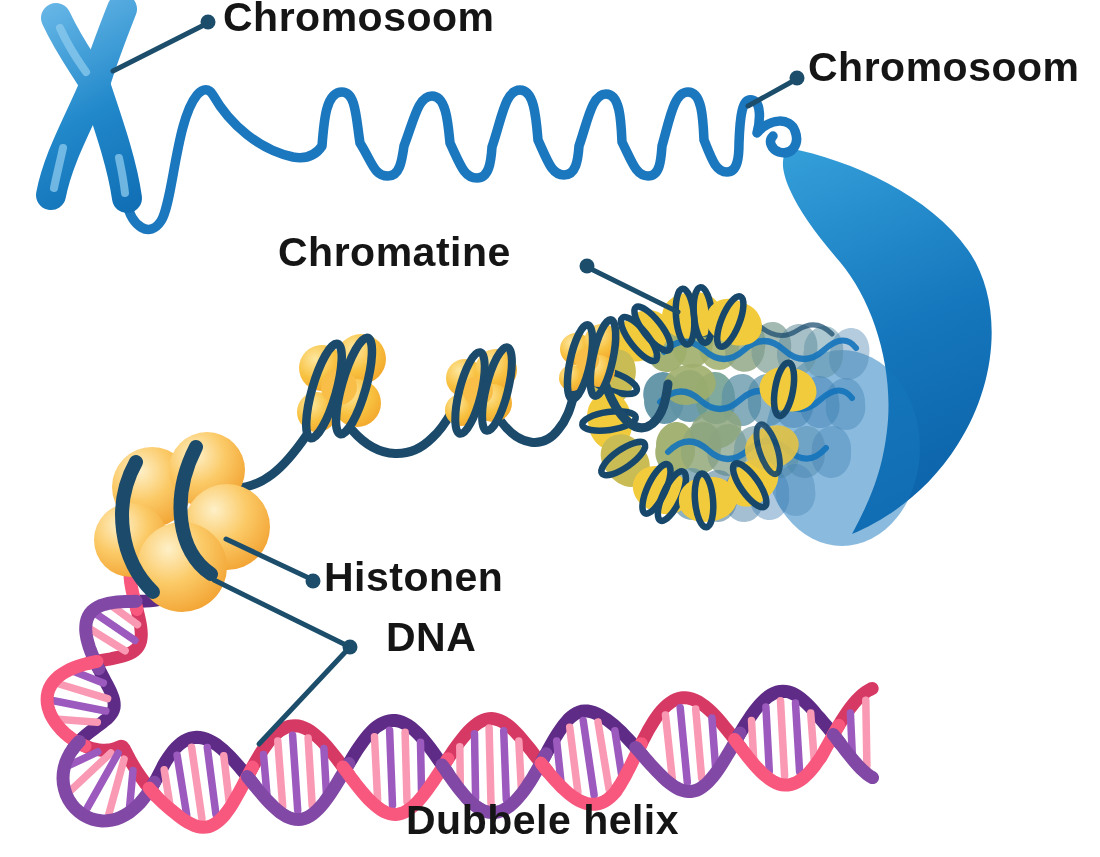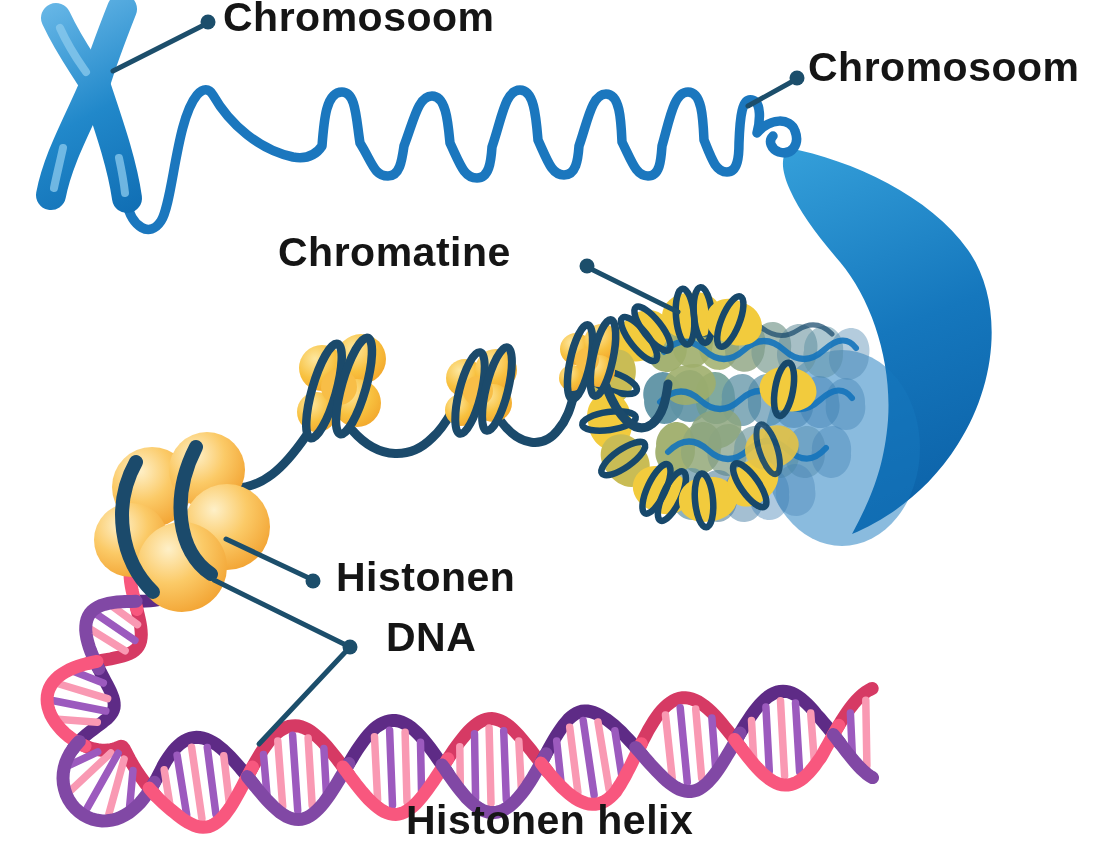--- a/index.html
+++ b/index.html
@@ -321,17 +321,17 @@
       <line x1="350" y1="647" x2="214" y2="580"></line>
       <line x1="350" y1="647" x2="259" y2="744"></line>
       <circle cx="350" cy="647" r="7.5" stroke="none"></circle>
     </g>
   </g>
 </svg>
 
 <div class="lbl" style="left:223px;top:-4px;">Chromosoom</div>
 <div class="lbl" style="left:808px;top:46px;">Chromosoom</div>
 <div class="lbl" style="left:278px;top:231px;">Chromatine</div>
-<div class="lbl" style="left:324px;top:556px;margin-left:12px;">Histonen</div>
+<div class="lbl" style="left:324px;top:556px;">Histonen</div>
 <div class="lbl" style="left:366px;top:616px;margin-left:20px;">DNA</div>
-<div class="lbl" style="left:406px;top:799px;">Histonen helix</div>
+<div class="lbl" style="left:406px;top:799px;">Dubbele helix</div>
 
 </div>
 
 </body></html>

